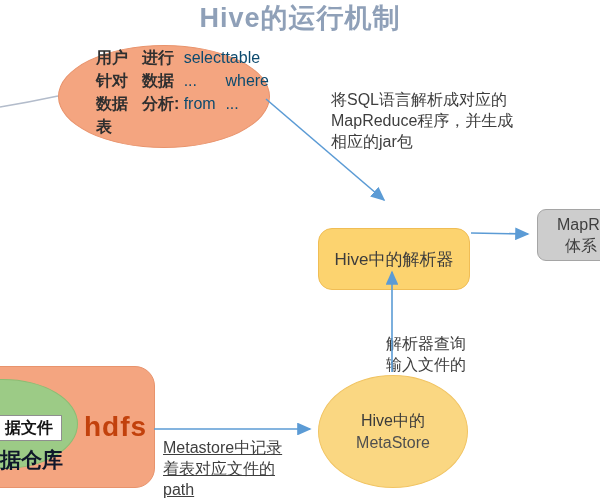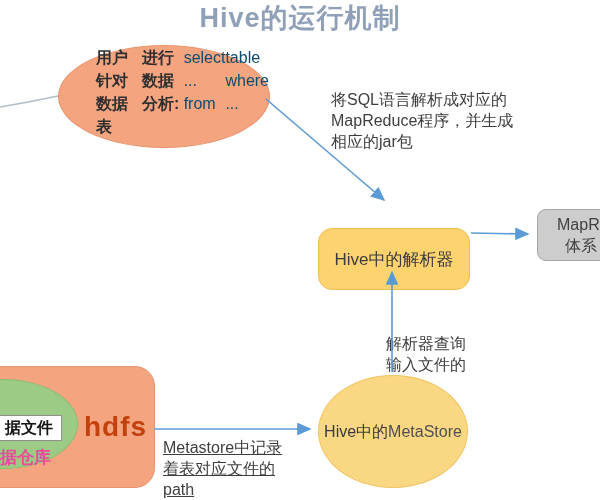--- a/index.html
+++ b/index.html
@@ -41,40 +41,40 @@
     left:537px;top:209px;width:112px;height:52px;box-sizing:border-box;
     background:var(--gray-box);border:1px solid var(--gray-box-border);
     border-radius:9px;display:flex;flex-direction:column;justify-content:center;
     padding-left:19px;font-size:16px;line-height:21px;color:#3f3f3f;
   }
   .mapreduce-box .l2{text-indent:8px;}
 
   .metastore-ellipse{
     left:318px;top:375px;width:150px;height:113px;border-radius:50%;
     background:var(--yellow-ellipse);border:1px solid var(--yellow-ellipse-border);
-    box-sizing:border-box;display:flex;flex-direction:row;align-items:center;
+    box-sizing:border-box;display:flex;flex-direction:column;align-items:center;
     justify-content:center;text-align:center;font-size:16px;line-height:22px;color:#3a3a3a;
   }
   .metastore-ellipse .store{color:#4f4f4f;}
 
   .hdfs-rect{
     left:-22px;top:366px;width:177px;height:122px;box-sizing:border-box;
     background:var(--salmon);border:1px solid var(--salmon-border);border-radius:20px;
   }
   .green-ellipse{
     left:-72px;top:379px;width:150px;height:90px;border-radius:50%;
     background:var(--green);border:1px solid var(--green-border);box-sizing:border-box;
   }
   .file-box{
     left:-12px;top:415px;width:74px;height:26px;box-sizing:border-box;
     background:#ffffff;border:1px solid #8f8f8f;display:flex;align-items:center;
     justify-content:flex-end;padding-right:8px;font-size:16px;font-weight:700;color:#141414;
   }
   .warehouse-label{
-    left:0px;top:446px;font-size:17px;font-weight:700;color:#ec4899;
+    left:0px;top:446px;font-size:21px;font-weight:700;color:#0f172a;
   }
   .hdfs-label{
     left:84px;top:411px;font-size:28px;font-weight:700;color:#c2410c;letter-spacing:1px;
   }
 
   svg.arrows{position:absolute;left:0;top:0;pointer-events:none;}
   .arrow-line{stroke:var(--arrow);stroke-width:1.6;fill:none;marker-end:url(#ah);}
   .conn-line{stroke:var(--connector);stroke-width:1.5;fill:none;}
   #ah path{fill:var(--arrow);}
 </style>

